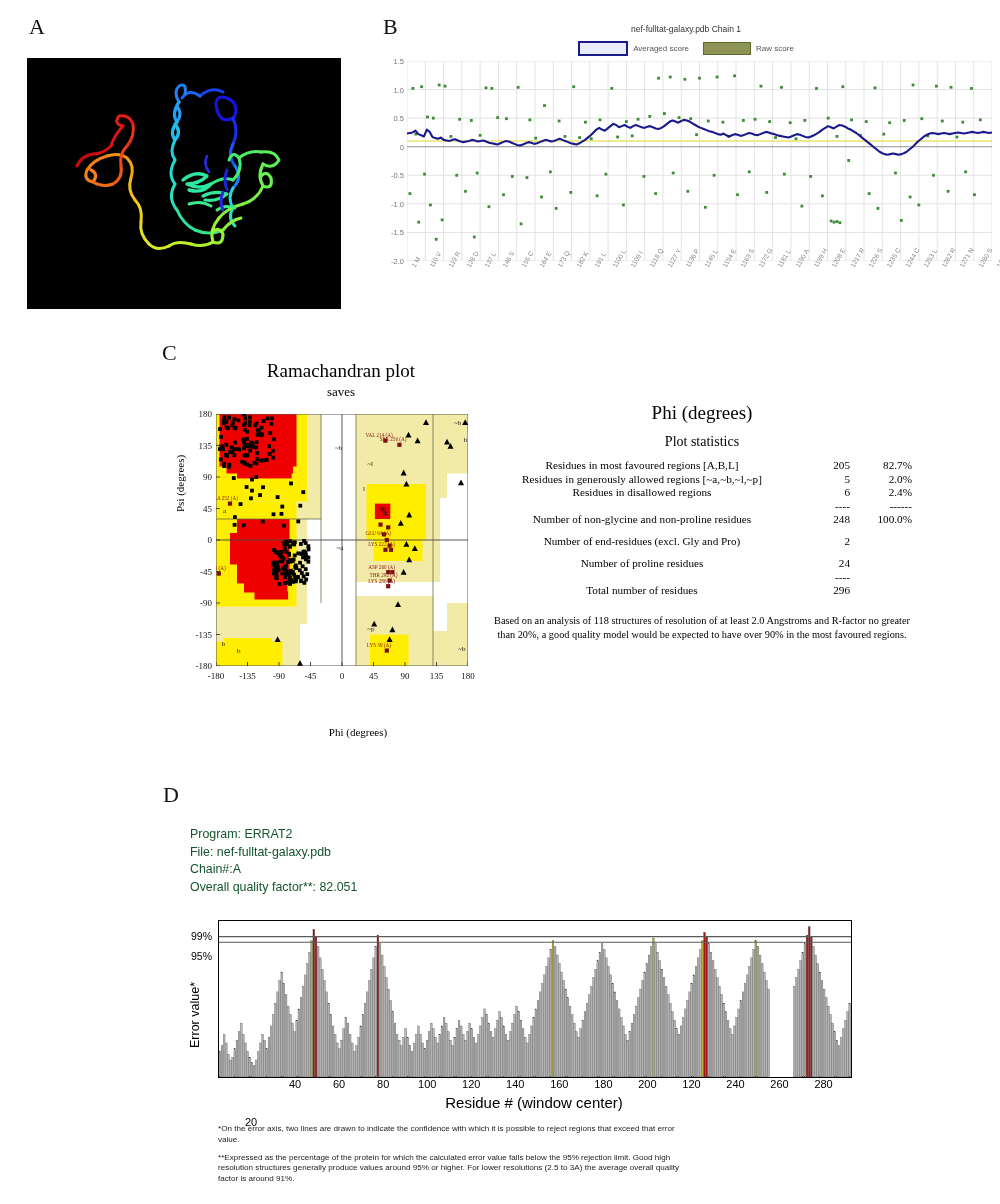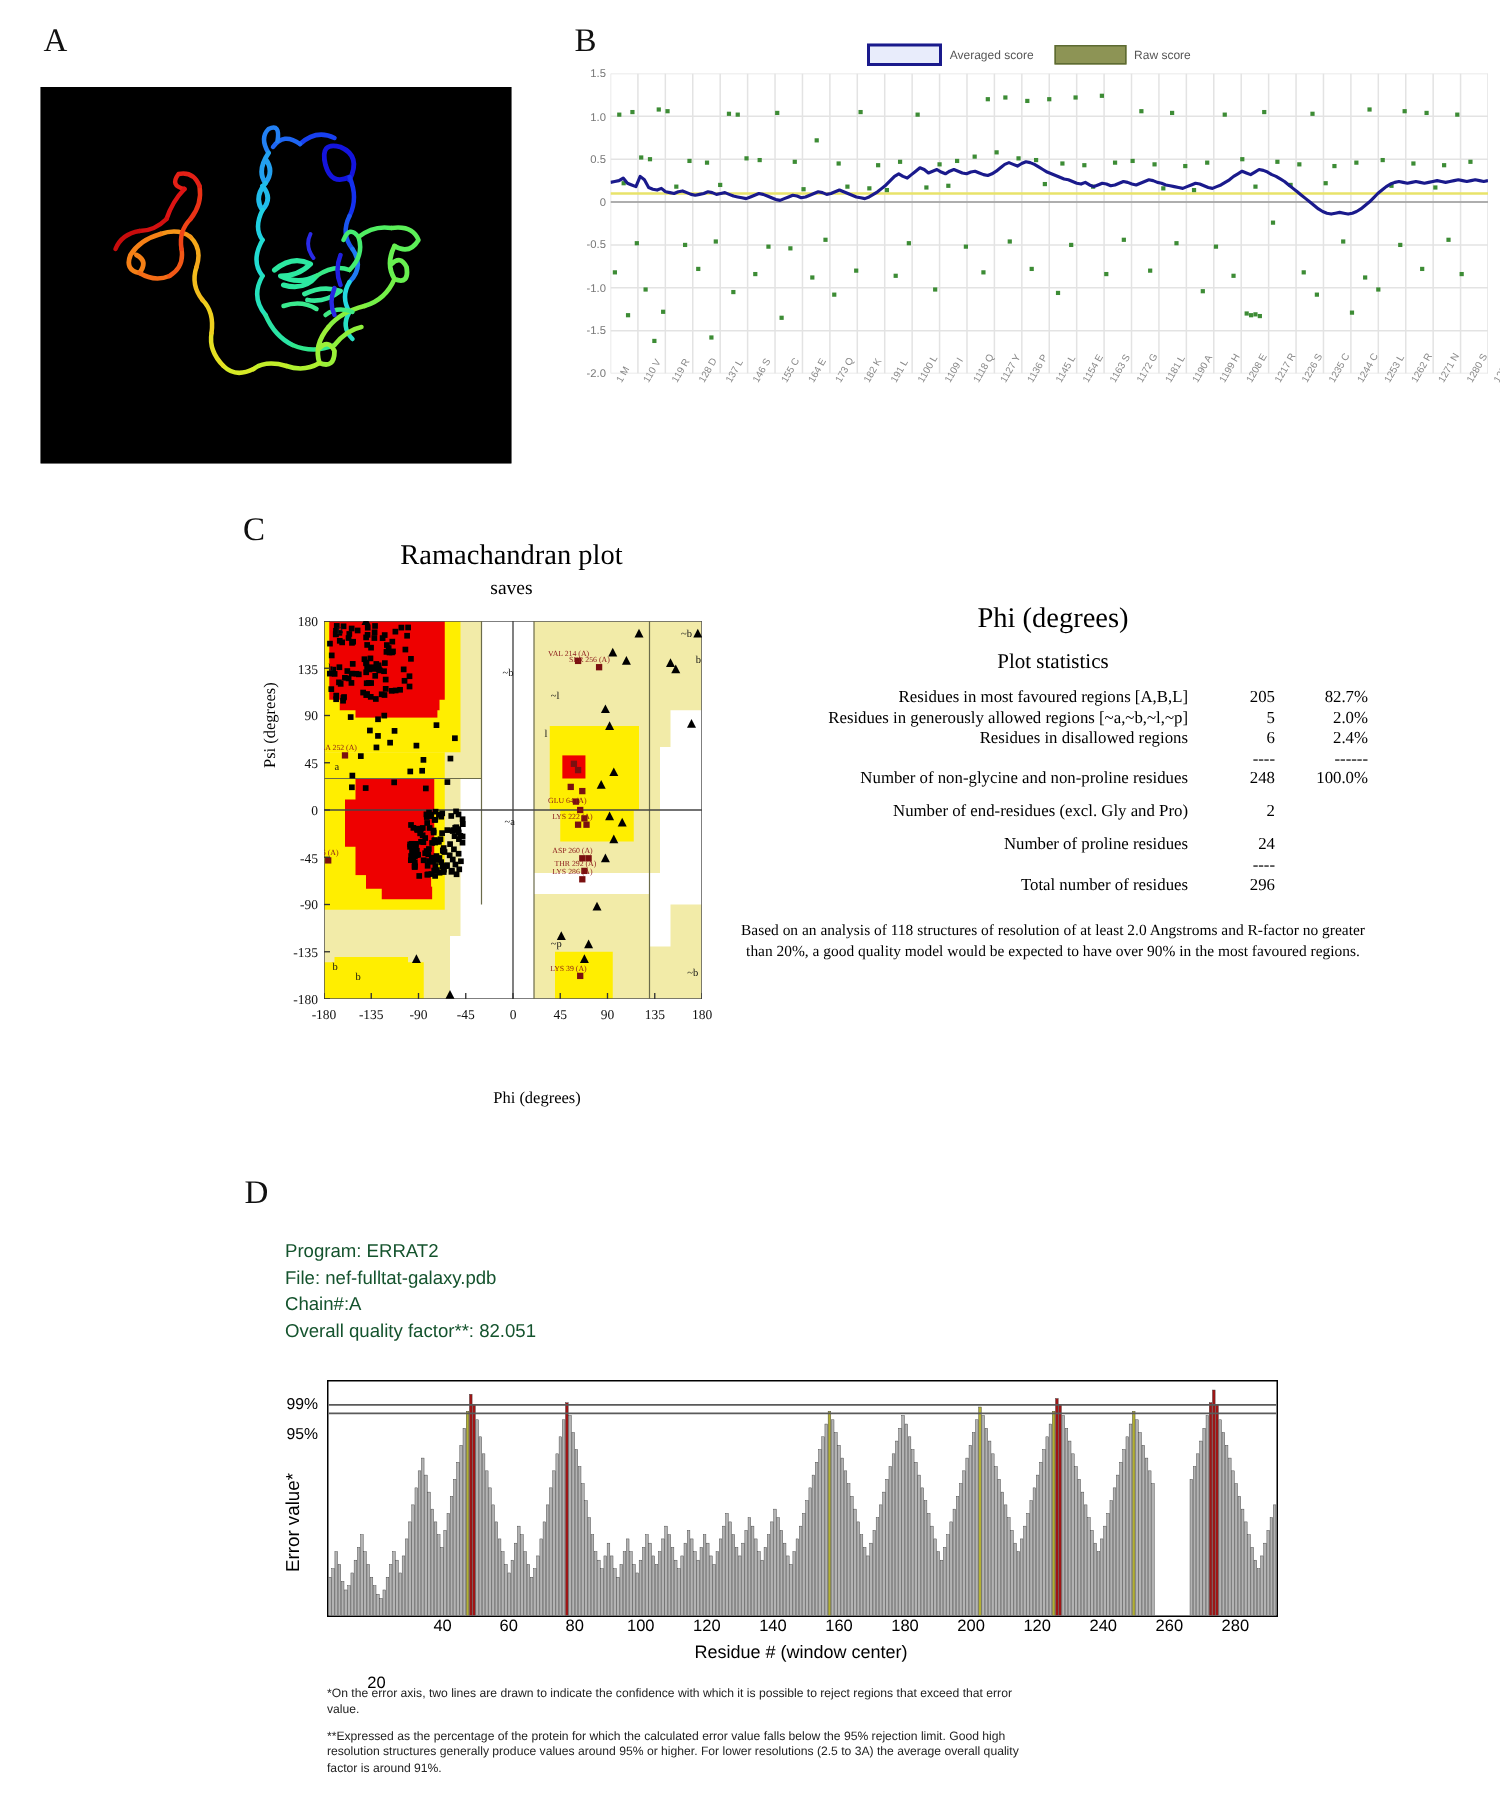--- a/index.html
+++ b/index.html
@@ -33,36 +33,36 @@
   #rama-ylab{position:absolute;left:-4px;top:104px;transform:rotate(-90deg);transform-origin:left top;font-size:11px;font-family:"Liberation Serif",serif;}
   #rama-xlab{position:absolute;left:60px;top:318px;width:240px;text-align:center;font-size:11px;font-family:"Liberation Serif",serif;}
   #rama-plot{position:absolute;left:38px;top:6px;width:252px;height:252px;}
   .rama-ytick{position:absolute;right:0;transform:translateY(-50%);font-size:9px;font-family:"Liberation Serif",serif;color:#111;}
   .rama-xtick{position:absolute;transform:translateX(-50%);font-size:9px;font-family:"Liberation Serif",serif;color:#111;}
   #stats{position:absolute;left:492px;top:66px;width:420px;}
   .s-h1{text-align:center;font-size:19px;font-family:"Liberation Serif",serif;}
   .s-h2{text-align:center;font-size:14px;font-family:"Liberation Serif",serif;margin-top:10px;}
   .s-table{width:100%;border-collapse:collapse;margin-top:9px;font-size:11.2px;font-family:"Liberation Serif",serif;}
   .s-table td{padding:0 0 1.5px 0;vertical-align:top;}
-  .s-lab{text-align:right;}
+  .s-lab{text-align:center;}
   .s-n{text-align:right;width:58px;padding-right:6px;}
   .s-p{text-align:right;width:62px;}
   .s-gap td{height:7px;}
   .s-note{margin-top:16px;text-align:center;font-size:10.3px;line-height:1.45;font-family:"Liberation Serif",serif;}
 
   
   #panelD{position:absolute;left:0;top:790px;width:1000px;height:410px;}
   #d-head{position:absolute;left:190px;top:36px;font-family:"Liberation Sans",sans-serif;font-size:12.4px;line-height:1.42;color:#14532d;}
   #d-chartbox{position:absolute;left:218px;top:130px;width:632px;height:156px;}
   #d-ylab{position:absolute;left:-30px;top:128px;transform:rotate(-90deg);transform-origin:left top;font-family:"Liberation Sans",sans-serif;font-size:12.5px;}
   .d-ytick{position:absolute;transform:translateY(-50%);font-family:"Liberation Sans",sans-serif;font-size:10.5px;text-align:right;width:42px;}
   #d-plot{position:absolute;left:0;top:0;width:632px;height:156px;border:1px solid #000;background:#fff;}
   #d-xticks{position:absolute;left:0;top:158px;width:632px;height:16px;}
   .d-xtick{position:absolute;transform:translateX(-50%);font-family:"Liberation Sans",sans-serif;font-size:11px;}
-  #d-xlab{position:absolute;left:0;top:174px;width:632px;text-align:center;font-family:"Liberation Sans",sans-serif;font-size:12px;}
+  #d-xlab{position:absolute;left:0;top:174px;width:632px;text-align:center;font-family:"Liberation Sans",sans-serif;font-size:15px;}
   #d-foot{position:absolute;left:218px;top:334px;width:470px;font-family:"Liberation Sans",sans-serif;font-size:8.1px;line-height:1.33;color:#222;}
   #d-foot p{margin:0 0 7px 0;}
 </style>
 </head>
 <body>
 
 <div class="panel-letter" style="left:29px;top:14px;">A</div>
 <div id="panelA-img">
   <svg width="314" height="251" viewBox="0 0 314 251">
     <rect x="0" y="0" width="314" height="251" fill="#000"></rect>
@@ -115,20 +115,21 @@
       <path d="M190 152 Q198 146 208 150" stroke="#40ea84" stroke-width="3"></path>
       <path d="M200 112 Q196 122 200 132" stroke="#2020e0" stroke-width="3"></path>
       <path d="M196 134 Q192 144 196 152" stroke="#2828e4" stroke-width="3"></path>
       <path d="M182 114 Q176 106 180 98" stroke="#2a2ae8" stroke-width="2.6"></path>
     </g>
   </svg>
 </div>
 
 <div class="panel-letter" style="left:383px;top:14px;">B</div>
 <div id="panelB">
+  <div class="b-title">nef-fulltat-galaxy.pdb Chain 1</div>
   <div class="b-legend">
     <div class="lg">
       <span class="b-swatch"></span>
       <span class="b-lgtext">Averaged score</span>
     </div>
     <div class="lg">
       <span class="b-swatch raw"></span>
       <span class="b-lgtext">Raw score</span>
     </div>
   </div>

